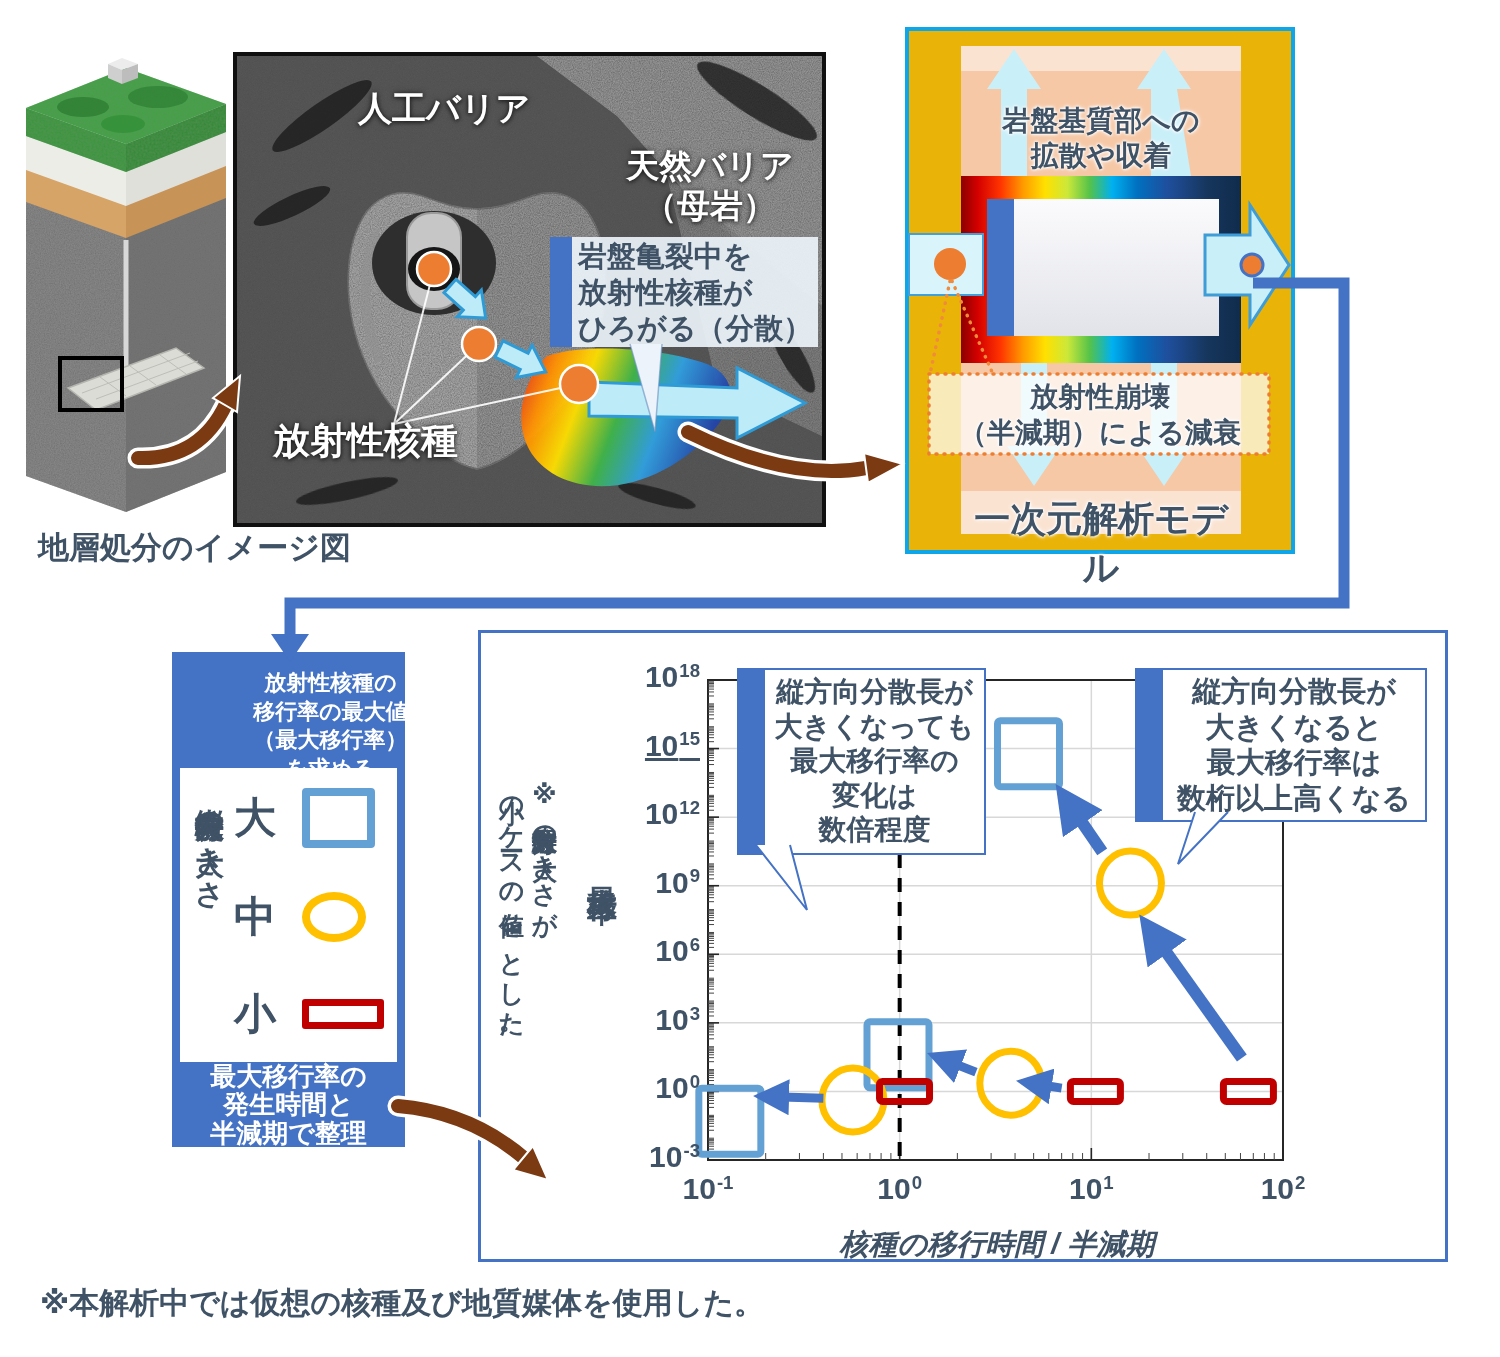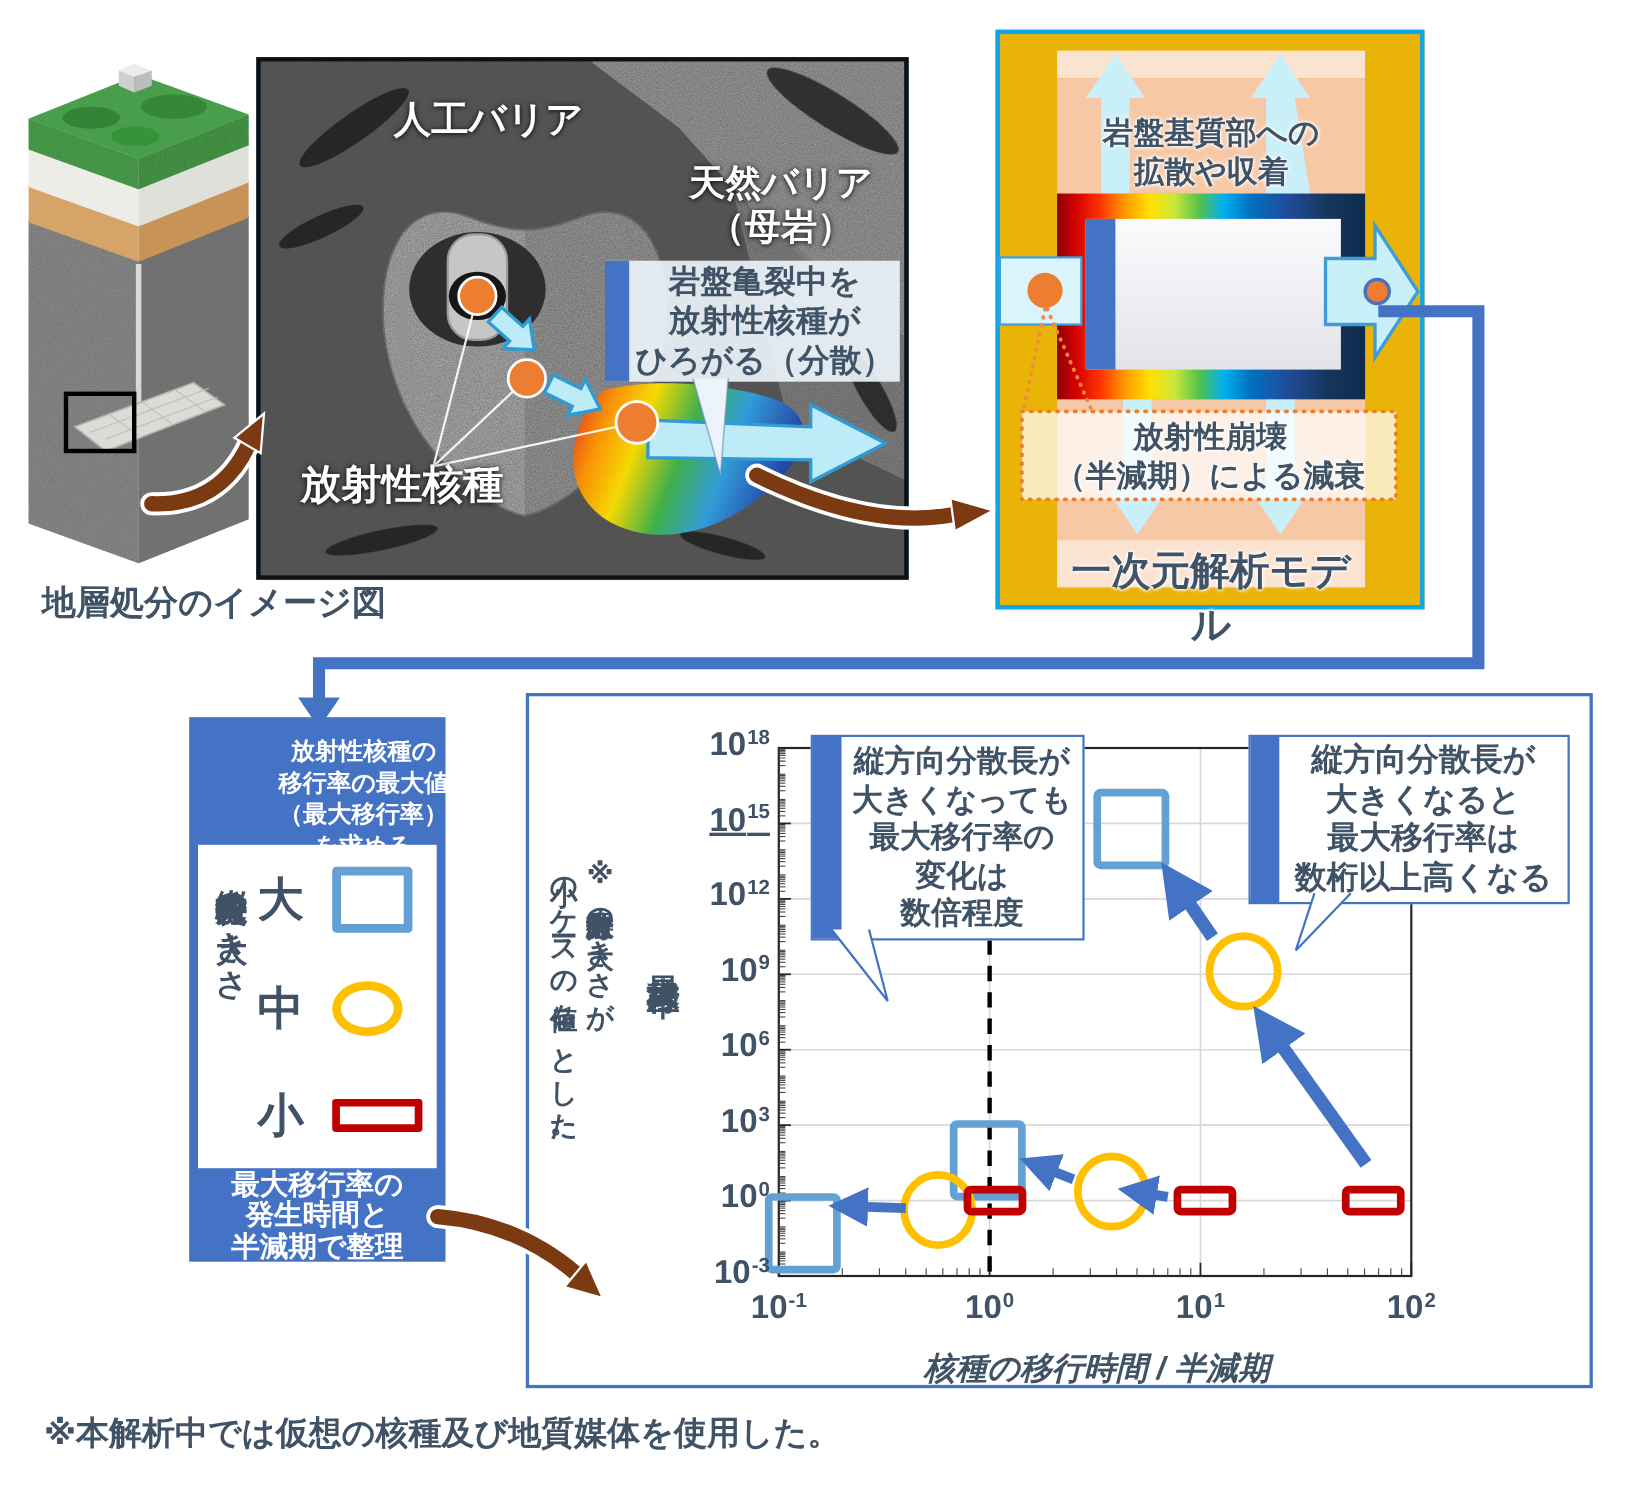--- a/index.html
+++ b/index.html
@@ -17,21 +17,21 @@
   
   #photo{left:233px;top:52px;width:585px;height:467px;border:4px solid #101010;background:#0369a1;z-index:1;}
   #photo svg{position:absolute;left:0;top:0;}
   .photo-label{position:absolute;color:#fff;font-weight:bold;z-index:3;}
   #lbl-engineered{left:121px;top:30px;font-size:34px;}
   #lbl-natural{left:368px;top:90px;width:210px;font-size:33px;text-align:center;line-height:40px;}
   #lbl-nuclide{left:36px;top:360px;font-size:37px;}
   #photo-callout{left:313px;top:181px;width:268px;height:110px;display:flex;z-index:4;
                  background:rgba(236,243,250,0.92);}
   #photo-callout .bar{width:22px;background:#4472C4;flex:none;}
-  #photo-callout .txt{flex:1;display:flex;align-items:center;justify-content:center;text-align:center;
+  #photo-callout .txt{flex:1;display:flex;align-items:center;justify-content:center;
                       font-size:29px;font-weight:bold;line-height:36px;}
 
   
   #rightbox{left:905px;top:27px;width:382px;height:519px;border:4px solid #0ea5e9;background:#eab308;z-index:1;}
   #rightbox svg{position:absolute;left:0;top:0;overflow:visible;}
   .rb-label{position:absolute;font-weight:bold;text-align:center;z-index:3;}
   #rb-matrix{left:52px;top:72px;width:280px;font-size:28px;line-height:35px;}
   #rb-flow{left:105px;top:178px;width:205px;font-size:28px;line-height:38px;}
   #rb-decay{left:22px;top:348px;width:338px;font-size:28px;line-height:36px;}
   #rb-model{left:52px;top:464px;width:280px;font-size:36px;}

